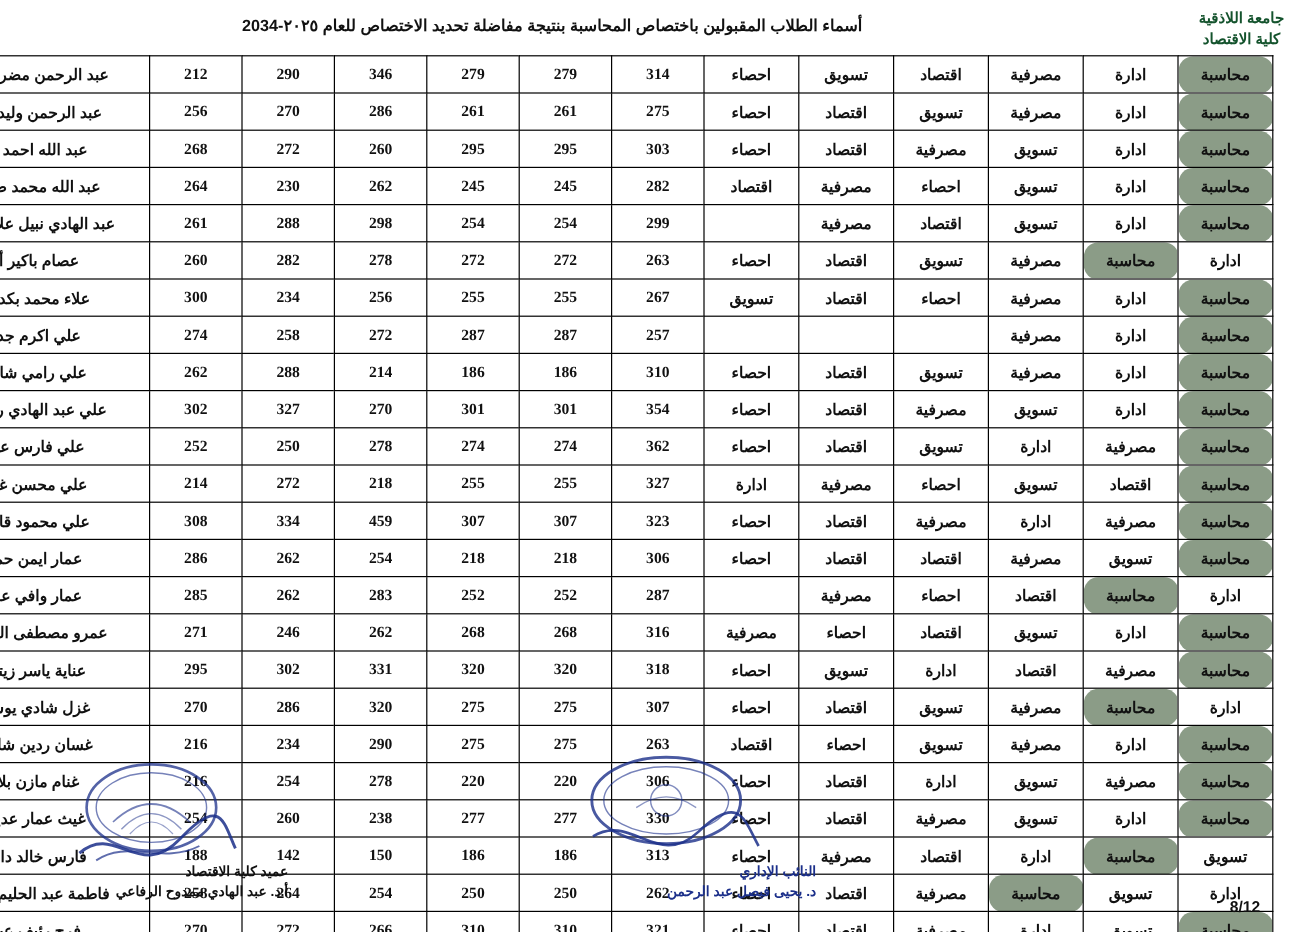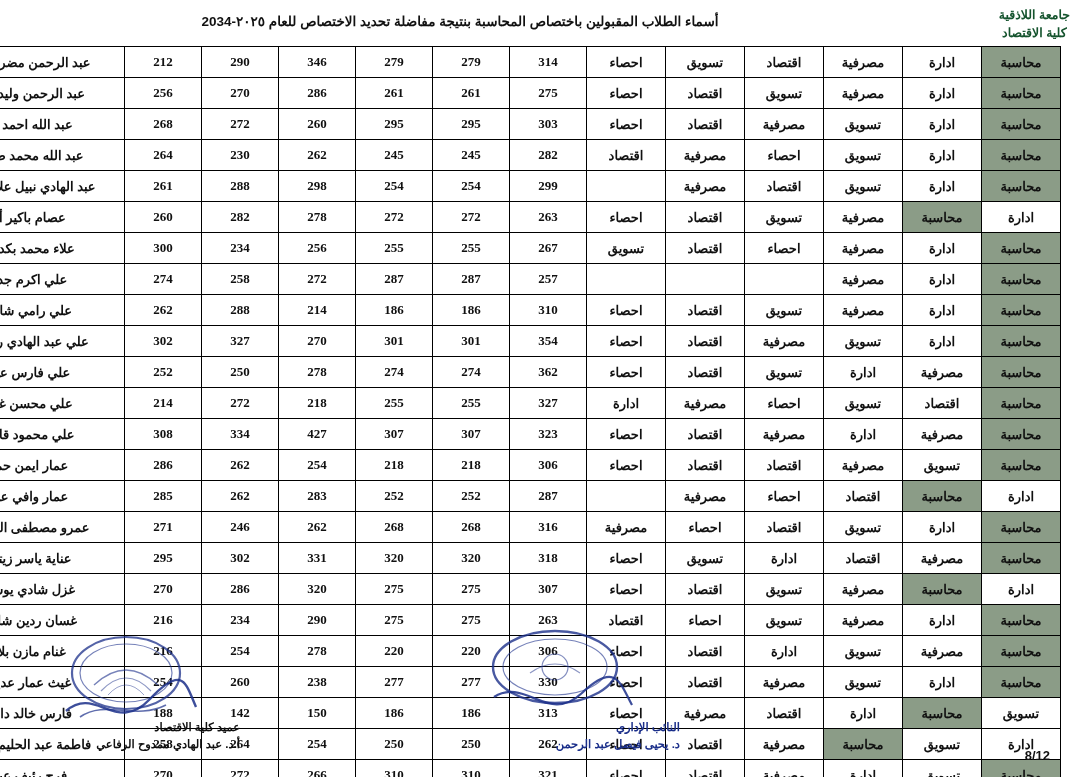--- a/index.html
+++ b/index.html
@@ -76,20 +76,21 @@
     font-size: 15px;
     font-weight: bold;
     font-family: "Liberation Serif", serif;
   }
   td.choice-col {
     width: 74px;
     font-size: 12.5px;
   }
   td.choice-col.shaded {
     background: #8b9c87;
+    border-radius: 12px;
   }
   td.choice-col.empty {
     background: #ffffff;
   }
   
   .stamp {
     position: absolute;
     pointer-events: none;
   }
   .stamp-left {
@@ -331,21 +332,21 @@
         <tr>
           <td class="choice-col shaded">محاسبة</td>
           <td class="choice-col">مصرفية</td>
           <td class="choice-col">ادارة</td>
           <td class="choice-col">مصرفية</td>
           <td class="choice-col">اقتصاد</td>
           <td class="choice-col">احصاء</td>
           <td class="score-col">323</td>
           <td class="score-col">307</td>
           <td class="score-col">307</td>
-          <td class="score-col">427</td>
+          <td class="score-col">459</td>
           <td class="score-col">334</td>
           <td class="score-col">308</td>
           <td class="name-col">علي محمود قاسم</td>
         </tr>
         <tr>
           <td class="choice-col shaded">محاسبة</td>
           <td class="choice-col">تسويق</td>
           <td class="choice-col">مصرفية</td>
           <td class="choice-col">اقتصاد</td>
           <td class="choice-col">اقتصاد</td>

